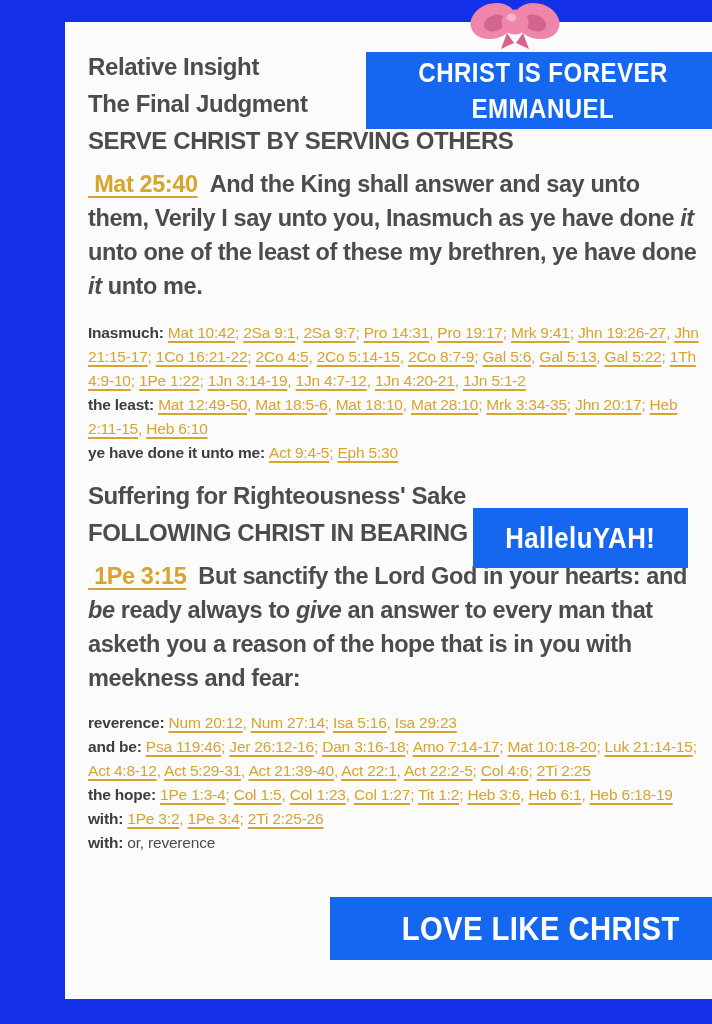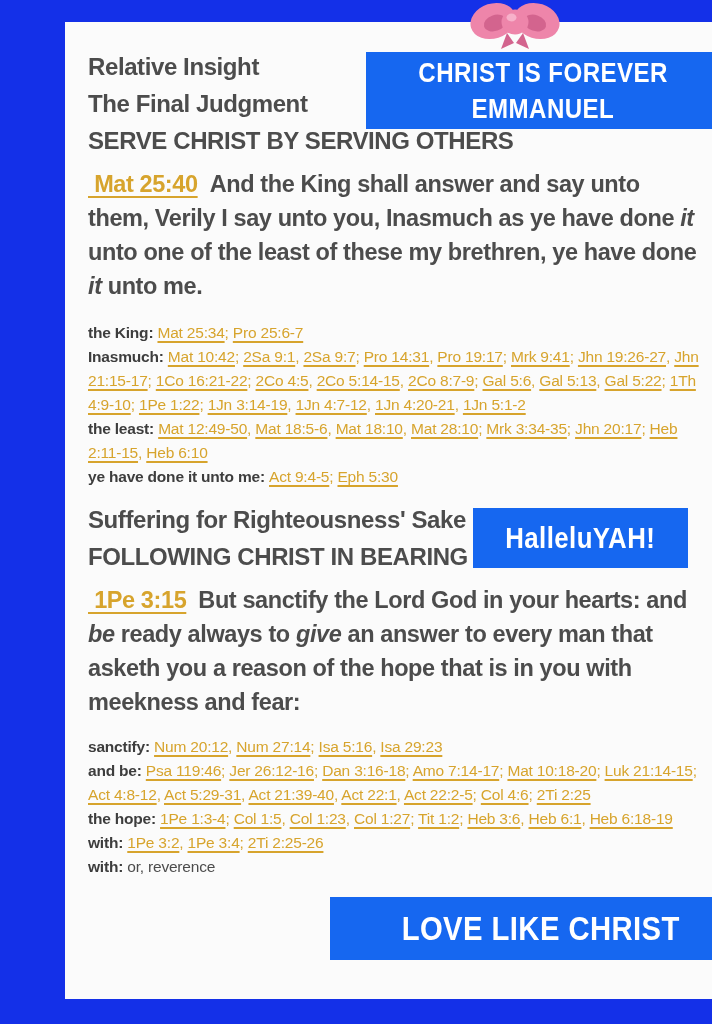--- a/index.html
+++ b/index.html
@@ -68,35 +68,34 @@
   <div class="panel">
 
     <div>
       <div class="sec-title">Relative Insight</div>
       <div class="sec-title">The Final Judgment</div>
       <div class="sec-title">SERVE CHRIST BY SERVING OTHERS</div>
 
       <p class="verse"><span class="verse-ref"> Mat 25:40</span><span class="verse-body"><span class="v-normal">And the King shall answer and say unto them, Verily I say unto you, Inasmuch as ye have done </span><span class="v-italic">it</span><span class="v-normal"> unto one of the least of these my brethren, ye have done </span><span class="v-italic">it</span><span class="v-normal"> unto me.</span></span></p>
 
       <div class="refs">
-          <div class="ref-line"><span class="rt-label">the King: </span><span class="rt-link">Mat 25:34</span><span class="rt-sep">; </span><span class="rt-link">Pro 25:6-7</span></div>
           <div class="ref-line"><span class="rt-label">Inasmuch: </span><span class="rt-link">Mat 10:42</span><span class="rt-sep">; </span><span class="rt-link">2Sa 9:1</span><span class="rt-sep">, </span><span class="rt-link">2Sa 9:7</span><span class="rt-sep">; </span><span class="rt-link">Pro 14:31</span><span class="rt-sep">, </span><span class="rt-link">Pro 19:17</span><span class="rt-sep">; </span><span class="rt-link">Mrk 9:41</span><span class="rt-sep">; </span><span class="rt-link">Jhn 19:26-27</span><span class="rt-sep">, </span><span class="rt-link">Jhn 21:15-17</span><span class="rt-sep">; </span><span class="rt-link">1Co 16:21-22</span><span class="rt-sep">; </span><span class="rt-link">2Co 4:5</span><span class="rt-sep">, </span><span class="rt-link">2Co 5:14-15</span><span class="rt-sep">, </span><span class="rt-link">2Co 8:7-9</span><span class="rt-sep">; </span><span class="rt-link">Gal 5:6</span><span class="rt-sep">, </span><span class="rt-link">Gal 5:13</span><span class="rt-sep">, </span><span class="rt-link">Gal 5:22</span><span class="rt-sep">; </span><span class="rt-link">1Th 4:9-10</span><span class="rt-sep">; </span><span class="rt-link">1Pe 1:22</span><span class="rt-sep">; </span><span class="rt-link">1Jn 3:14-19</span><span class="rt-sep">, </span><span class="rt-link">1Jn 4:7-12</span><span class="rt-sep">, </span><span class="rt-link">1Jn 4:20-21</span><span class="rt-sep">, </span><span class="rt-link">1Jn 5:1-2</span></div>
           <div class="ref-line"><span class="rt-label">the least: </span><span class="rt-link">Mat 12:49-50</span><span class="rt-sep">, </span><span class="rt-link">Mat 18:5-6</span><span class="rt-sep">, </span><span class="rt-link">Mat 18:10</span><span class="rt-sep">, </span><span class="rt-link">Mat 28:10</span><span class="rt-sep">; </span><span class="rt-link">Mrk 3:34-35</span><span class="rt-sep">; </span><span class="rt-link">Jhn 20:17</span><span class="rt-sep">; </span><span class="rt-link">Heb 2:11-15</span><span class="rt-sep">, </span><span class="rt-link">Heb 6:10</span></div>
           <div class="ref-line"><span class="rt-label">ye have done it unto me: </span><span class="rt-link">Act 9:4-5</span><span class="rt-sep">; </span><span class="rt-link">Eph 5:30</span></div>
         </div>
     </div>
 
     <div>
       <div class="sec-title sec2-title">Suffering for Righteousness' Sake</div>
       <div class="sec-title">FOLLOWING CHRIST IN BEARING INJUSTICE</div>
 
       <p class="verse"><span class="verse-ref"> 1Pe 3:15</span><span class="verse-body"><span class="v-normal">But sanctify the Lord God in your hearts: and </span><span class="v-italic">be</span><span class="v-normal"> ready always to </span><span class="v-italic">give</span><span class="v-normal"> an answer to every man that asketh you a reason of the hope that is in you with meekness and fear:</span></span></p>
 
       <div class="refs refs-2">
-          <div class="ref-line"><span class="rt-label">sanctify: </span><span class="rt-link">Num 20:12</span><span class="rt-sep">, </span><span class="rt-link">Num 27:14</span><span class="rt-sep">; </span><span class="rt-link">Isa 5:16</span><span class="rt-sep">, </span><span class="rt-link">Isa 29:23</span></div>
+          <div class="ref-line"><span class="rt-label">reverence: </span><span class="rt-link">Num 20:12</span><span class="rt-sep">, </span><span class="rt-link">Num 27:14</span><span class="rt-sep">; </span><span class="rt-link">Isa 5:16</span><span class="rt-sep">, </span><span class="rt-link">Isa 29:23</span></div>
           <div class="ref-line"><span class="rt-label">and be: </span><span class="rt-link">Psa 119:46</span><span class="rt-sep">; </span><span class="rt-link">Jer 26:12-16</span><span class="rt-sep">; </span><span class="rt-link">Dan 3:16-18</span><span class="rt-sep">; </span><span class="rt-link">Amo 7:14-17</span><span class="rt-sep">; </span><span class="rt-link">Mat 10:18-20</span><span class="rt-sep">; </span><span class="rt-link">Luk 21:14-15</span><span class="rt-sep">; </span><span class="rt-link">Act 4:8-12</span><span class="rt-sep">, </span><span class="rt-link">Act 5:29-31</span><span class="rt-sep">, </span><span class="rt-link">Act 21:39-40</span><span class="rt-sep">, </span><span class="rt-link">Act 22:1</span><span class="rt-sep">, </span><span class="rt-link">Act 22:2-5</span><span class="rt-sep">; </span><span class="rt-link">Col 4:6</span><span class="rt-sep">; </span><span class="rt-link">2Ti 2:25</span></div>
           <div class="ref-line"><span class="rt-label">the hope: </span><span class="rt-link">1Pe 1:3-4</span><span class="rt-sep">; </span><span class="rt-link">Col 1:5</span><span class="rt-sep">, </span><span class="rt-link">Col 1:23</span><span class="rt-sep">, </span><span class="rt-link">Col 1:27</span><span class="rt-sep">; </span><span class="rt-link">Tit 1:2</span><span class="rt-sep">; </span><span class="rt-link">Heb 3:6</span><span class="rt-sep">, </span><span class="rt-link">Heb 6:1</span><span class="rt-sep">, </span><span class="rt-link">Heb 6:18-19</span></div>
           <div class="ref-line"><span class="rt-label">with: </span><span class="rt-link">1Pe 3:2</span><span class="rt-sep">, </span><span class="rt-link">1Pe 3:4</span><span class="rt-sep">; </span><span class="rt-link">2Ti 2:25-26</span></div>
           <div class="ref-line"><span class="rt-label">with: </span><span class="rt-plain">or, reverence</span></div>
         </div>
     </div>
 
   </div>
 
   <div class="banner top-banner">

